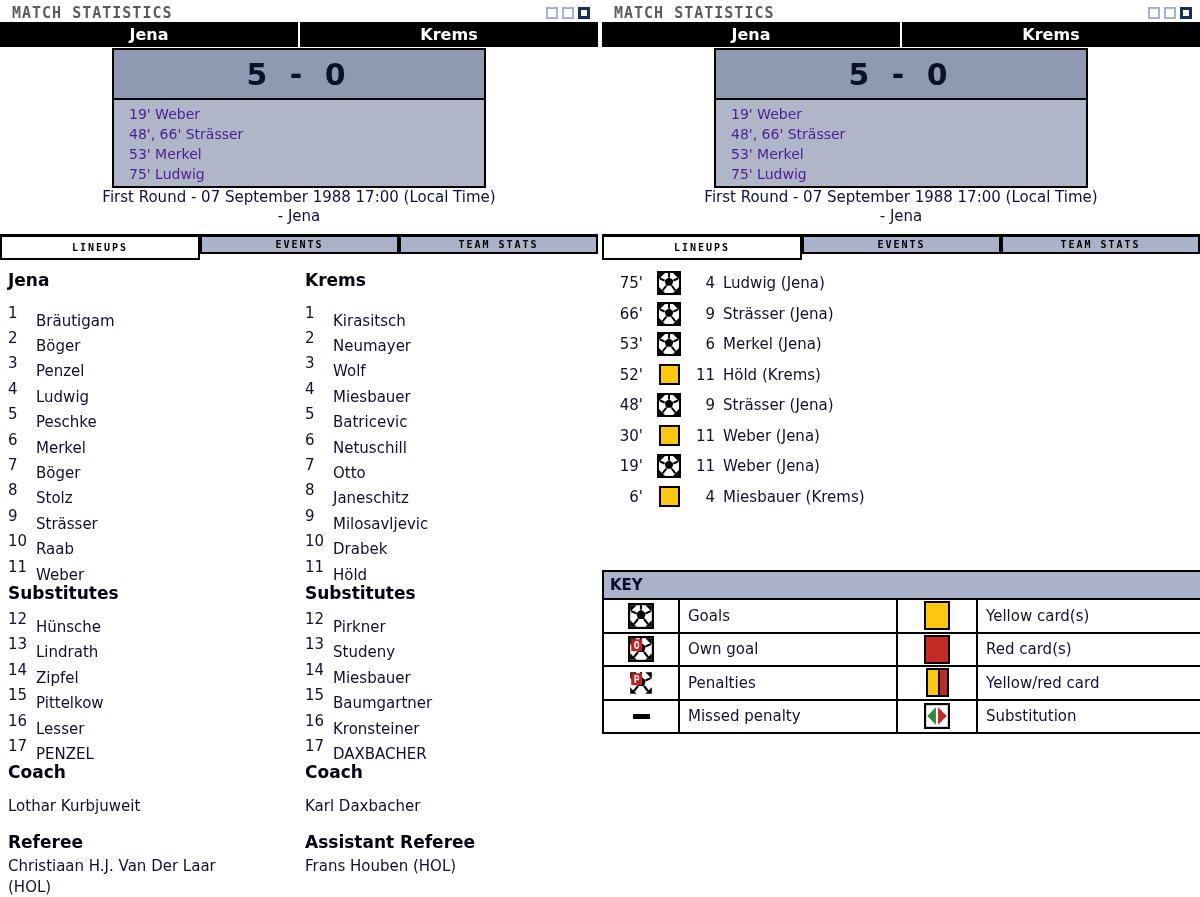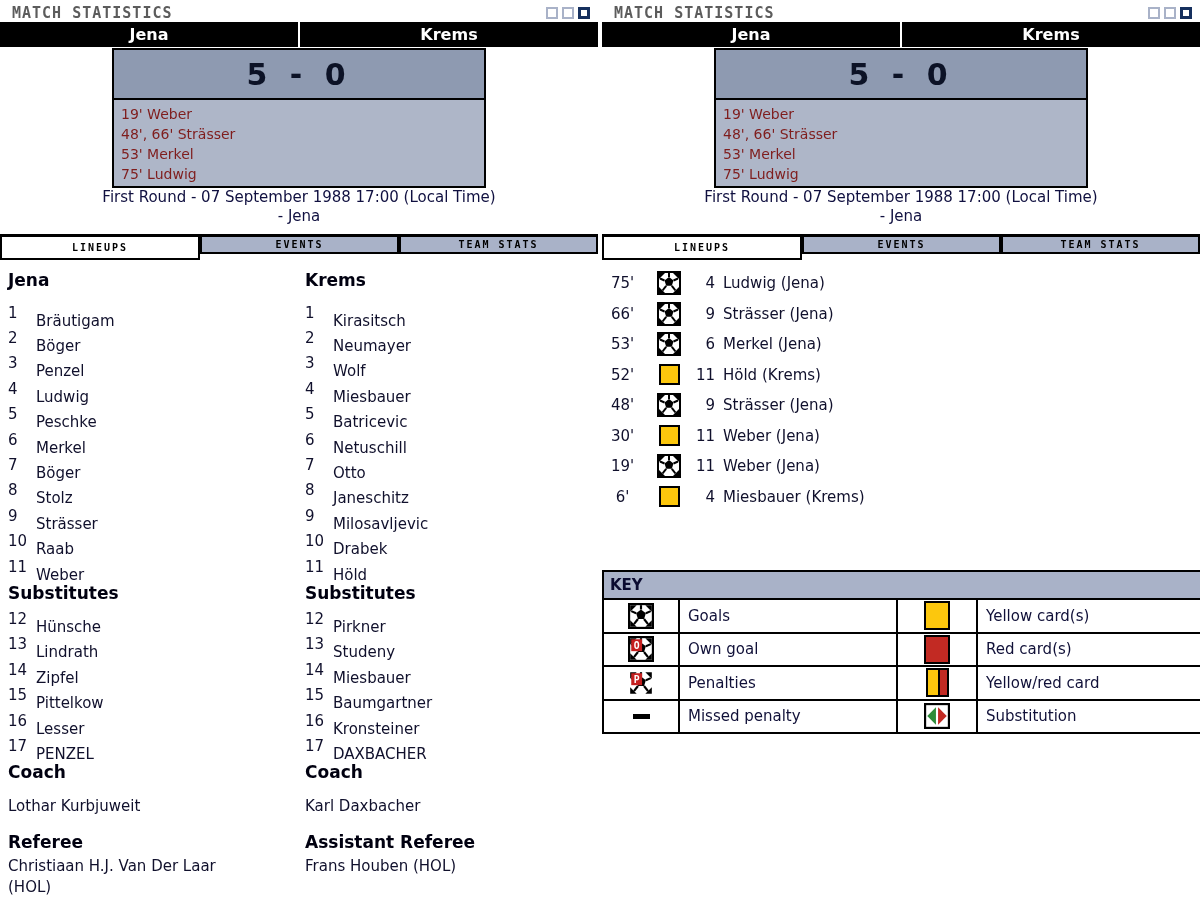--- a/index.html
+++ b/index.html
@@ -20,21 +20,21 @@
   .team-bar { height:25px; background:#000; display:flex; }
   .team-cell { flex:1; display:flex; align-items:center; justify-content:center;
                color:#fff; font-weight:bold; font-size:16px; }
   .team-cell.home { border-right:2px solid #fff; }
 
   .score-box { width:374px; margin:1px auto 0 auto; height:52px; background:var(--accent-slate,#8e9ab1);
                border:2px solid #000; display:flex; align-items:center; justify-content:center;
                font-size:30px; font-weight:bold; letter-spacing:6px; color:#0c1226; }
   .scorers-box { width:374px; margin:0 auto; height:88px; background:var(--panel-light,#aeb6c8);
                  border:2px solid #000; border-top:none; padding:4px 0 0 7px; }
-  .scorer-line { font-size:14px; line-height:20px; color:#7f1d1d; white-space:nowrap; }
+  .scorer-line { font-size:14px; line-height:20px; color:#4c1d95; white-space:nowrap;margin-left:8px; }
 
   .match-info { height:46px; text-align:center; font-size:15px; line-height:19px; color:#101040; }
 
   .tab-bar { border-top:3px solid #000; display:flex; align-items:flex-start; height:27px; }
   .tab { display:flex; align-items:center; justify-content:center;
          font-family:"DejaVu Sans Mono","Liberation Mono",monospace; font-weight:bold;
          font-size:10px; letter-spacing:2px; color:#000; cursor:default; }
   .tab.active { width:200px; height:23px; background:#fff; border:2px solid #000; border-top:none; }
   .tab.inactive { flex:1; height:17px; background:var(--tab-inactive,#a9b2c8); border:2px solid #000; border-top:none; }
 
@@ -48,21 +48,21 @@
   .p-num { width:28px; flex:none; }
   .p-name { flex:1; white-space:nowrap;margin-top:16px; }
   .sec-heading { height:27px; display:flex; align-items:center; font-size:17px; font-weight:bold; color:#000010; }
   .official-block { margin-top:21px; }
   .official-heading { height:24px; font-size:17px; font-weight:bold; color:#000010; }
   .official-name { width:250px; font-size:15px; line-height:21px; }
 
   
   .events { position:absolute; top:-2px; left:0; width:598px; }
   .ev-row { display:flex; align-items:center; height:30.5px; font-size:15px; }
-  .ev-time { width:48px; flex:none; text-align:center; padding-right:7px; }
+  .ev-time { width:48px; flex:none; text-align:right; padding-right:7px; }
   .ev-icon { width:24px; height:24px; flex:none; margin-left:7px; display:flex; align-items:center; justify-content:center; }
   .ev-num { width:32px; flex:none; text-align:right; margin-left:2px; }
   .ev-name { margin-left:8px; white-space:nowrap; }
 
   .card { border:2px solid #000; }
   .card.yellow { background:var(--card-yellow,#fcc70d); }
   .card.red { background:var(--card-red,#c22a23); }
   .card-ev { width:21px; height:21px; }
   .card-key { width:26px; height:29px; }
   .card-key.narrow-y { width:14px; }

